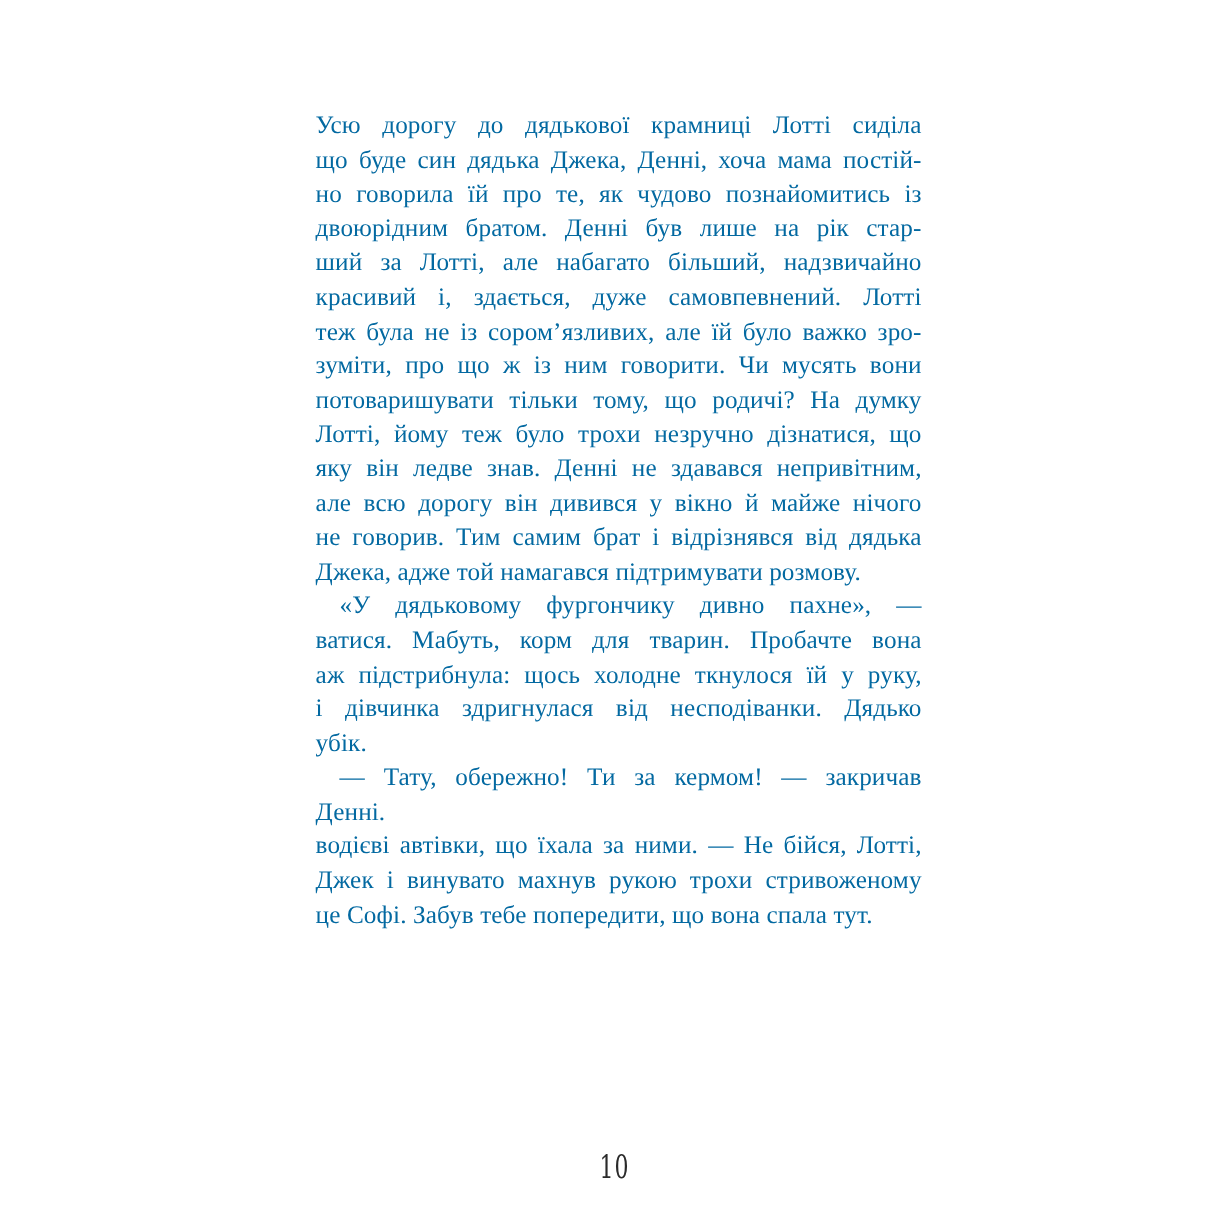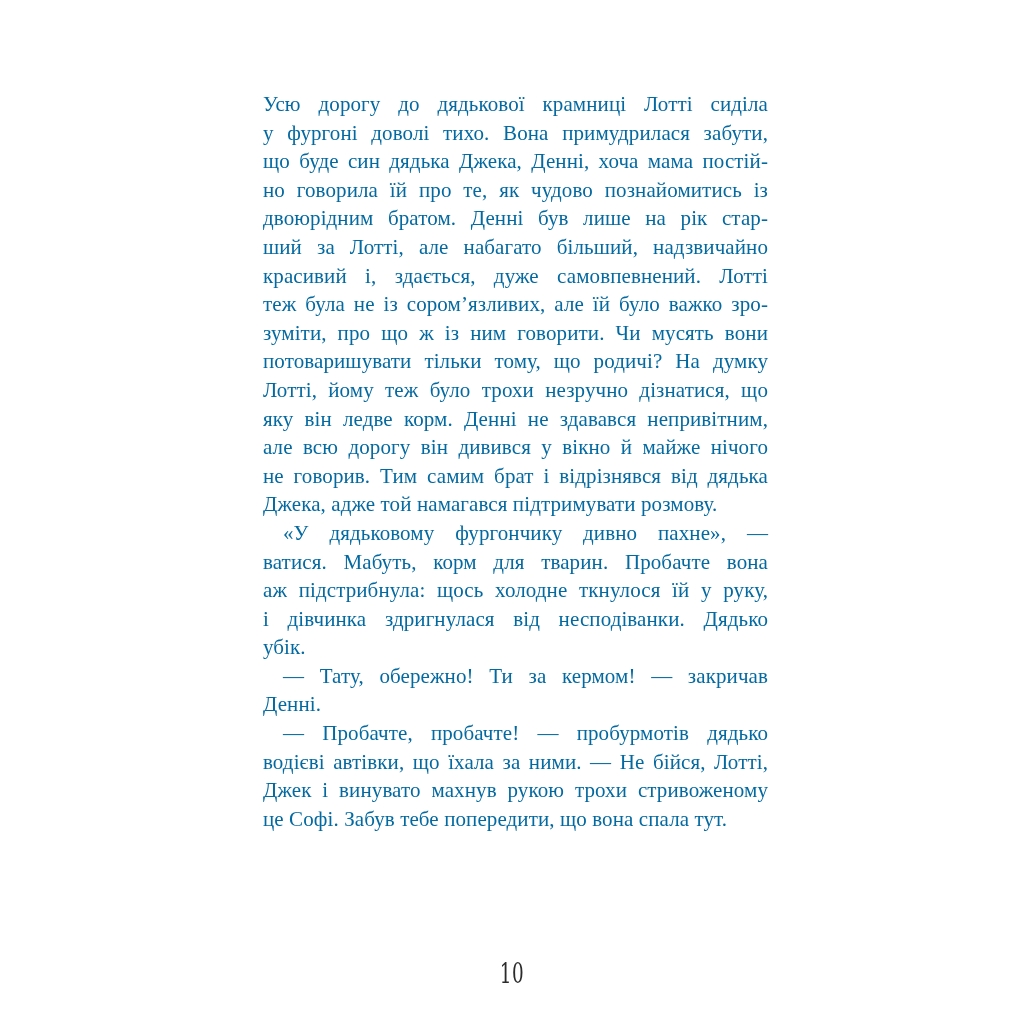--- a/index.html
+++ b/index.html
@@ -56,47 +56,45 @@
     letter-spacing: 1px;
   }
 </style>
 </head>
 <body>
 
 <div class="page">
   <div class="text-column">
       <div class="paragraph">
         <div class="pline">Усю дорогу до дядькової крамниці Лотті сиділа</div>
-        <div class="pline">у фургоні доволі тихо. Вона примудрилася забути,</div>
         <div class="pline">що буде син дядька Джека, Денні, хоча мама постій-</div>
         <div class="pline">но говорила їй про те, як чудово познайомитись із</div>
         <div class="pline">двоюрідним братом. Денні був лише на рік стар-</div>
         <div class="pline">ший за Лотті, але набагато більший, надзвичайно</div>
         <div class="pline">красивий і, здається, дуже самовпевнений. Лотті</div>
         <div class="pline">теж була не із сором’язливих, але їй було важко зро-</div>
         <div class="pline">зуміти, про що ж із ним говорити. Чи мусять вони</div>
         <div class="pline">потоваришувати тільки тому, що родичі? На думку</div>
         <div class="pline">Лотті, йому теж було трохи незручно дізнатися, що</div>
-        <div class="pline">яку він ледве корм. Денні не здавався непривітним,</div>
+        <div class="pline">яку він ледве знав. Денні не здавався непривітним,</div>
         <div class="pline">але всю дорогу він дивився у вікно й майже нічого</div>
         <div class="pline">не говорив. Тим самим брат і відрізнявся від дядька</div>
         <div class="pline lastline">Джека, адже той намагався підтримувати розмову.</div>
       </div>
       <div class="paragraph">
         <div class="pline firstline">«У дядьковому фургончику дивно пахне», —</div>
         <div class="pline">ватися. Мабуть, корм для тварин. Пробачте вона</div>
         <div class="pline">аж підстрибнула: щось холодне ткнулося їй у руку,</div>
         <div class="pline">і дівчинка здригнулася від несподіванки. Дядько</div>
         <div class="pline lastline">убік.</div>
       </div>
       <div class="paragraph">
         <div class="pline firstline">— Тату, обережно! Ти за кермом! — закричав</div>
         <div class="pline lastline">Денні.</div>
       </div>
       <div class="paragraph">
-        <div class="pline firstline">— Пробачте, пробачте! — пробурмотів дядько</div>
         <div class="pline">водієві автівки, що їхала за ними. — Не бійся, Лотті,</div>
         <div class="pline">Джек і винувато махнув рукою трохи стривоженому</div>
         <div class="pline lastline">це Софі. Забув тебе попередити, що вона спала тут.</div>
       </div>
     </div>
   <div class="page-number">10</div>
 </div>
 
 </body></html>

